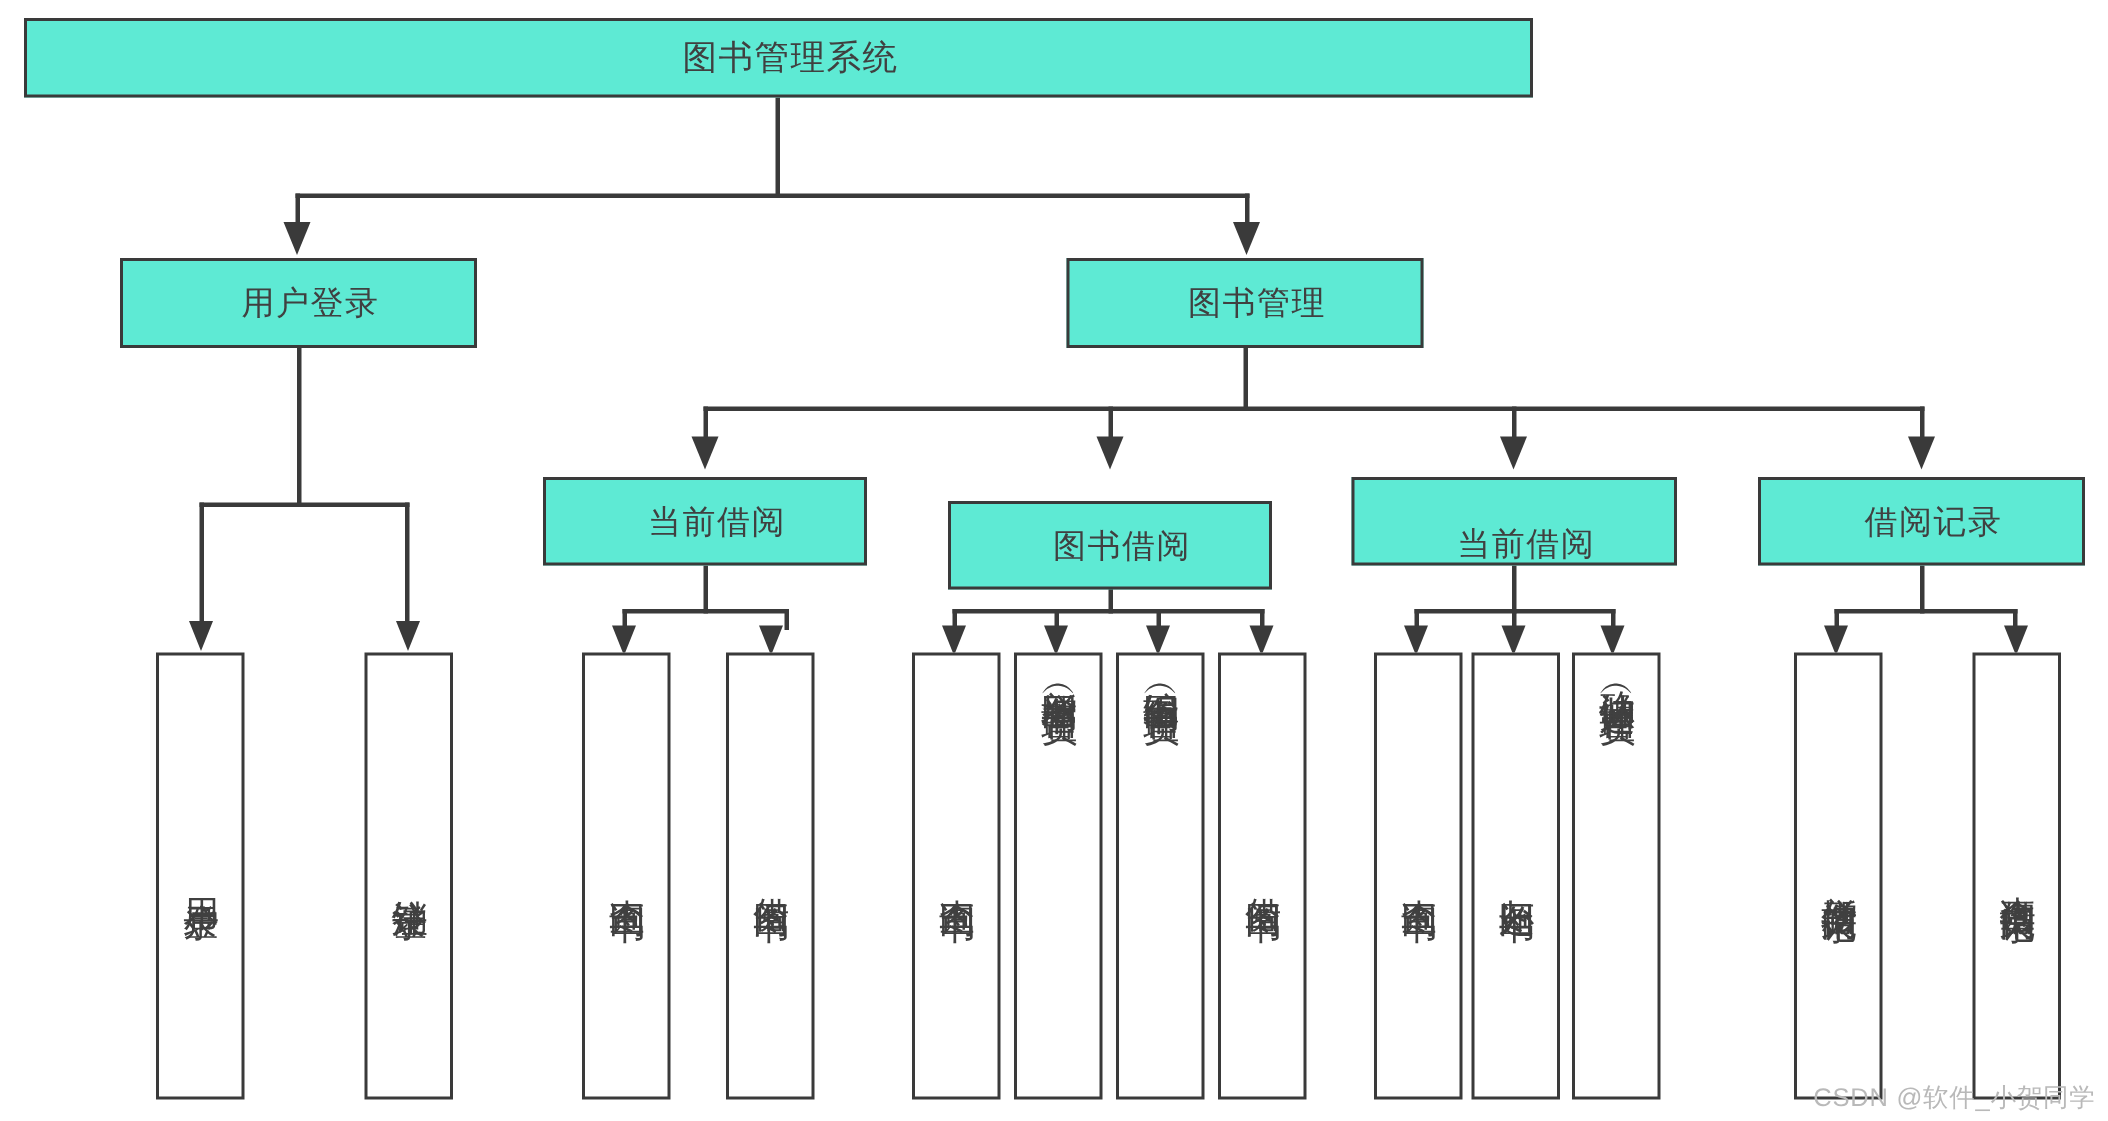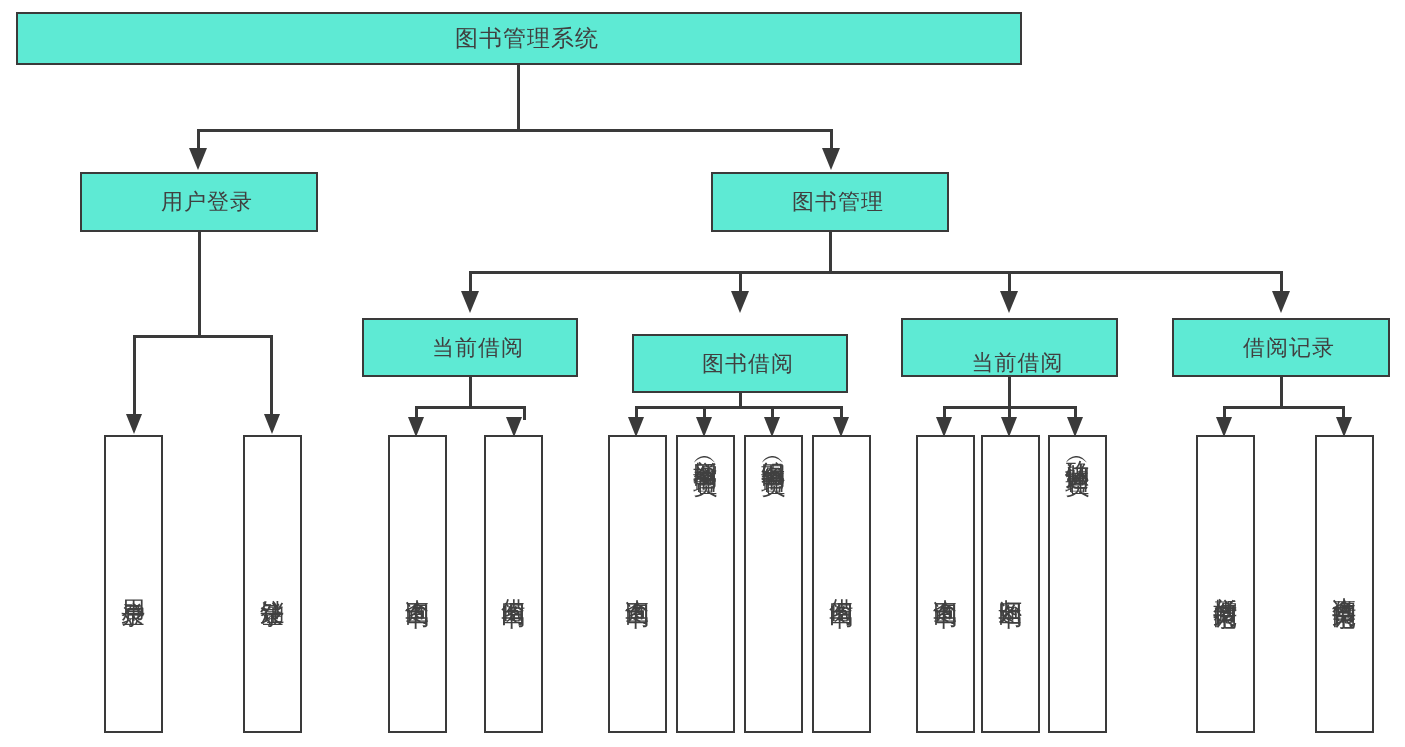--- a/index.html
+++ b/index.html
@@ -240,14 +240,15 @@
     <span class="vlbl">确认归还（管理员）</span>
   </div>
 
   <div class="leaf mid" id="l-e1">
     <span class="vlbl">新增借阅记录</span>
   </div>
   <div class="leaf mid" id="l-e2">
     <span class="vlbl">查询借阅记录</span>
   </div>
 
+  <div id="watermark">CSDN @软件_小贺同学</div>
 
 </div>
 
 </body></html>

